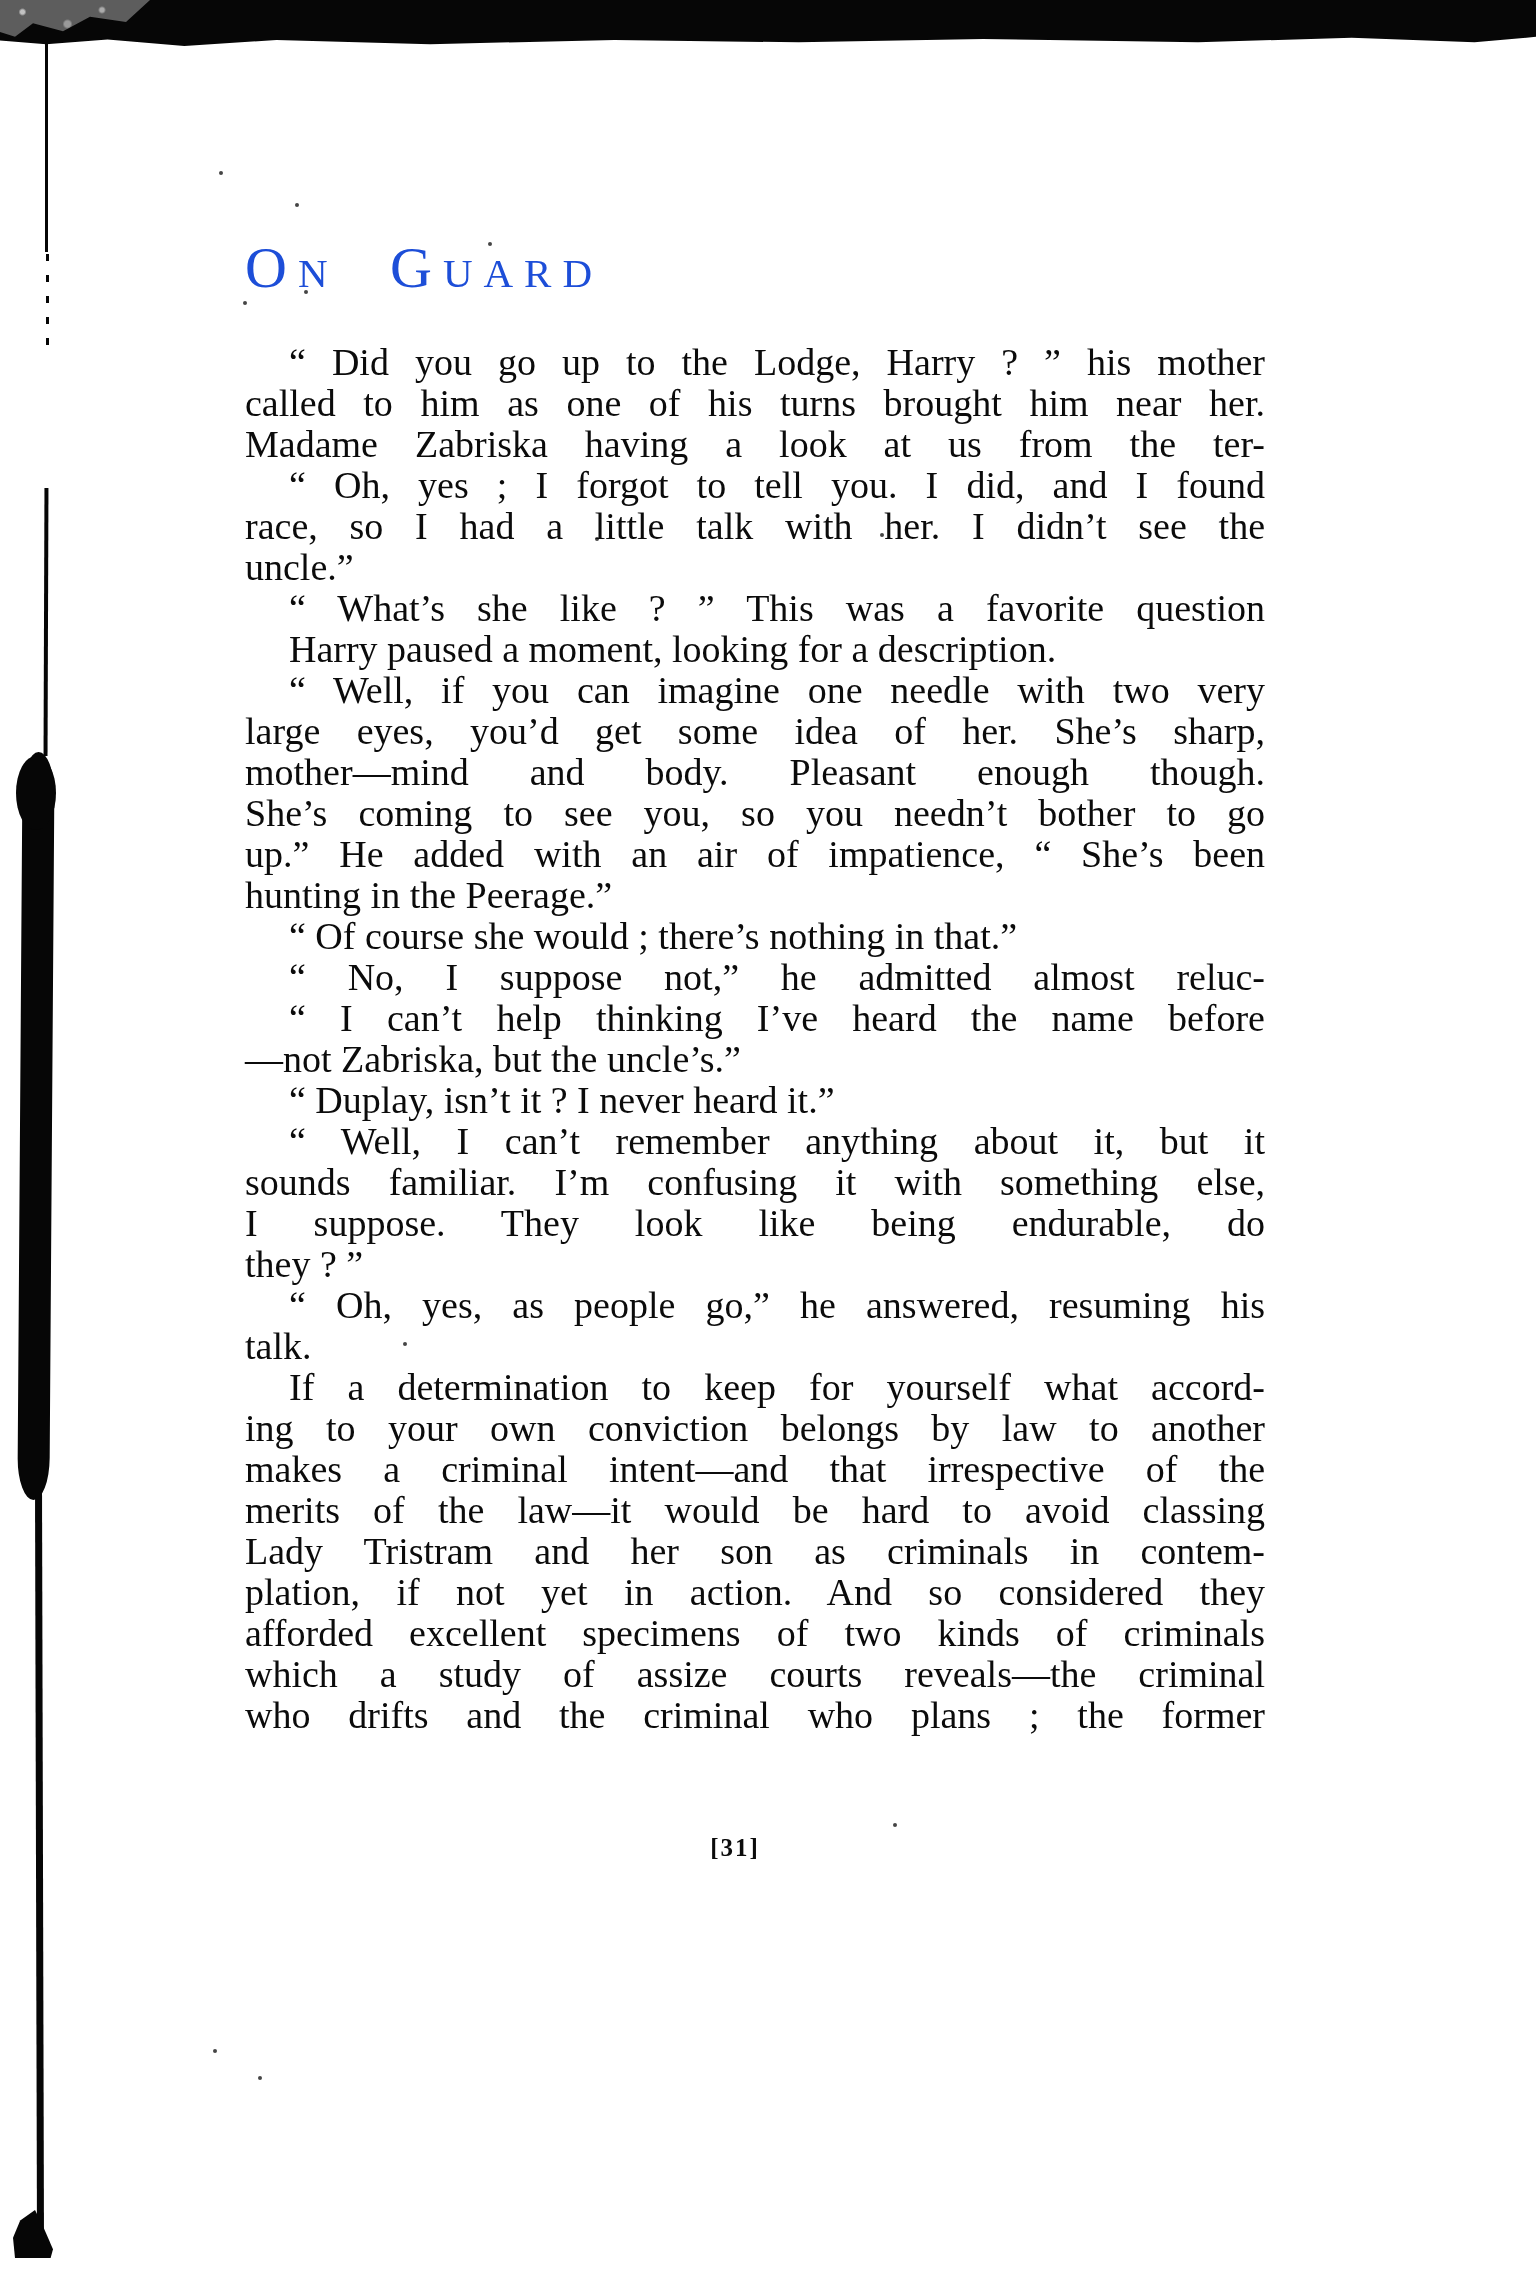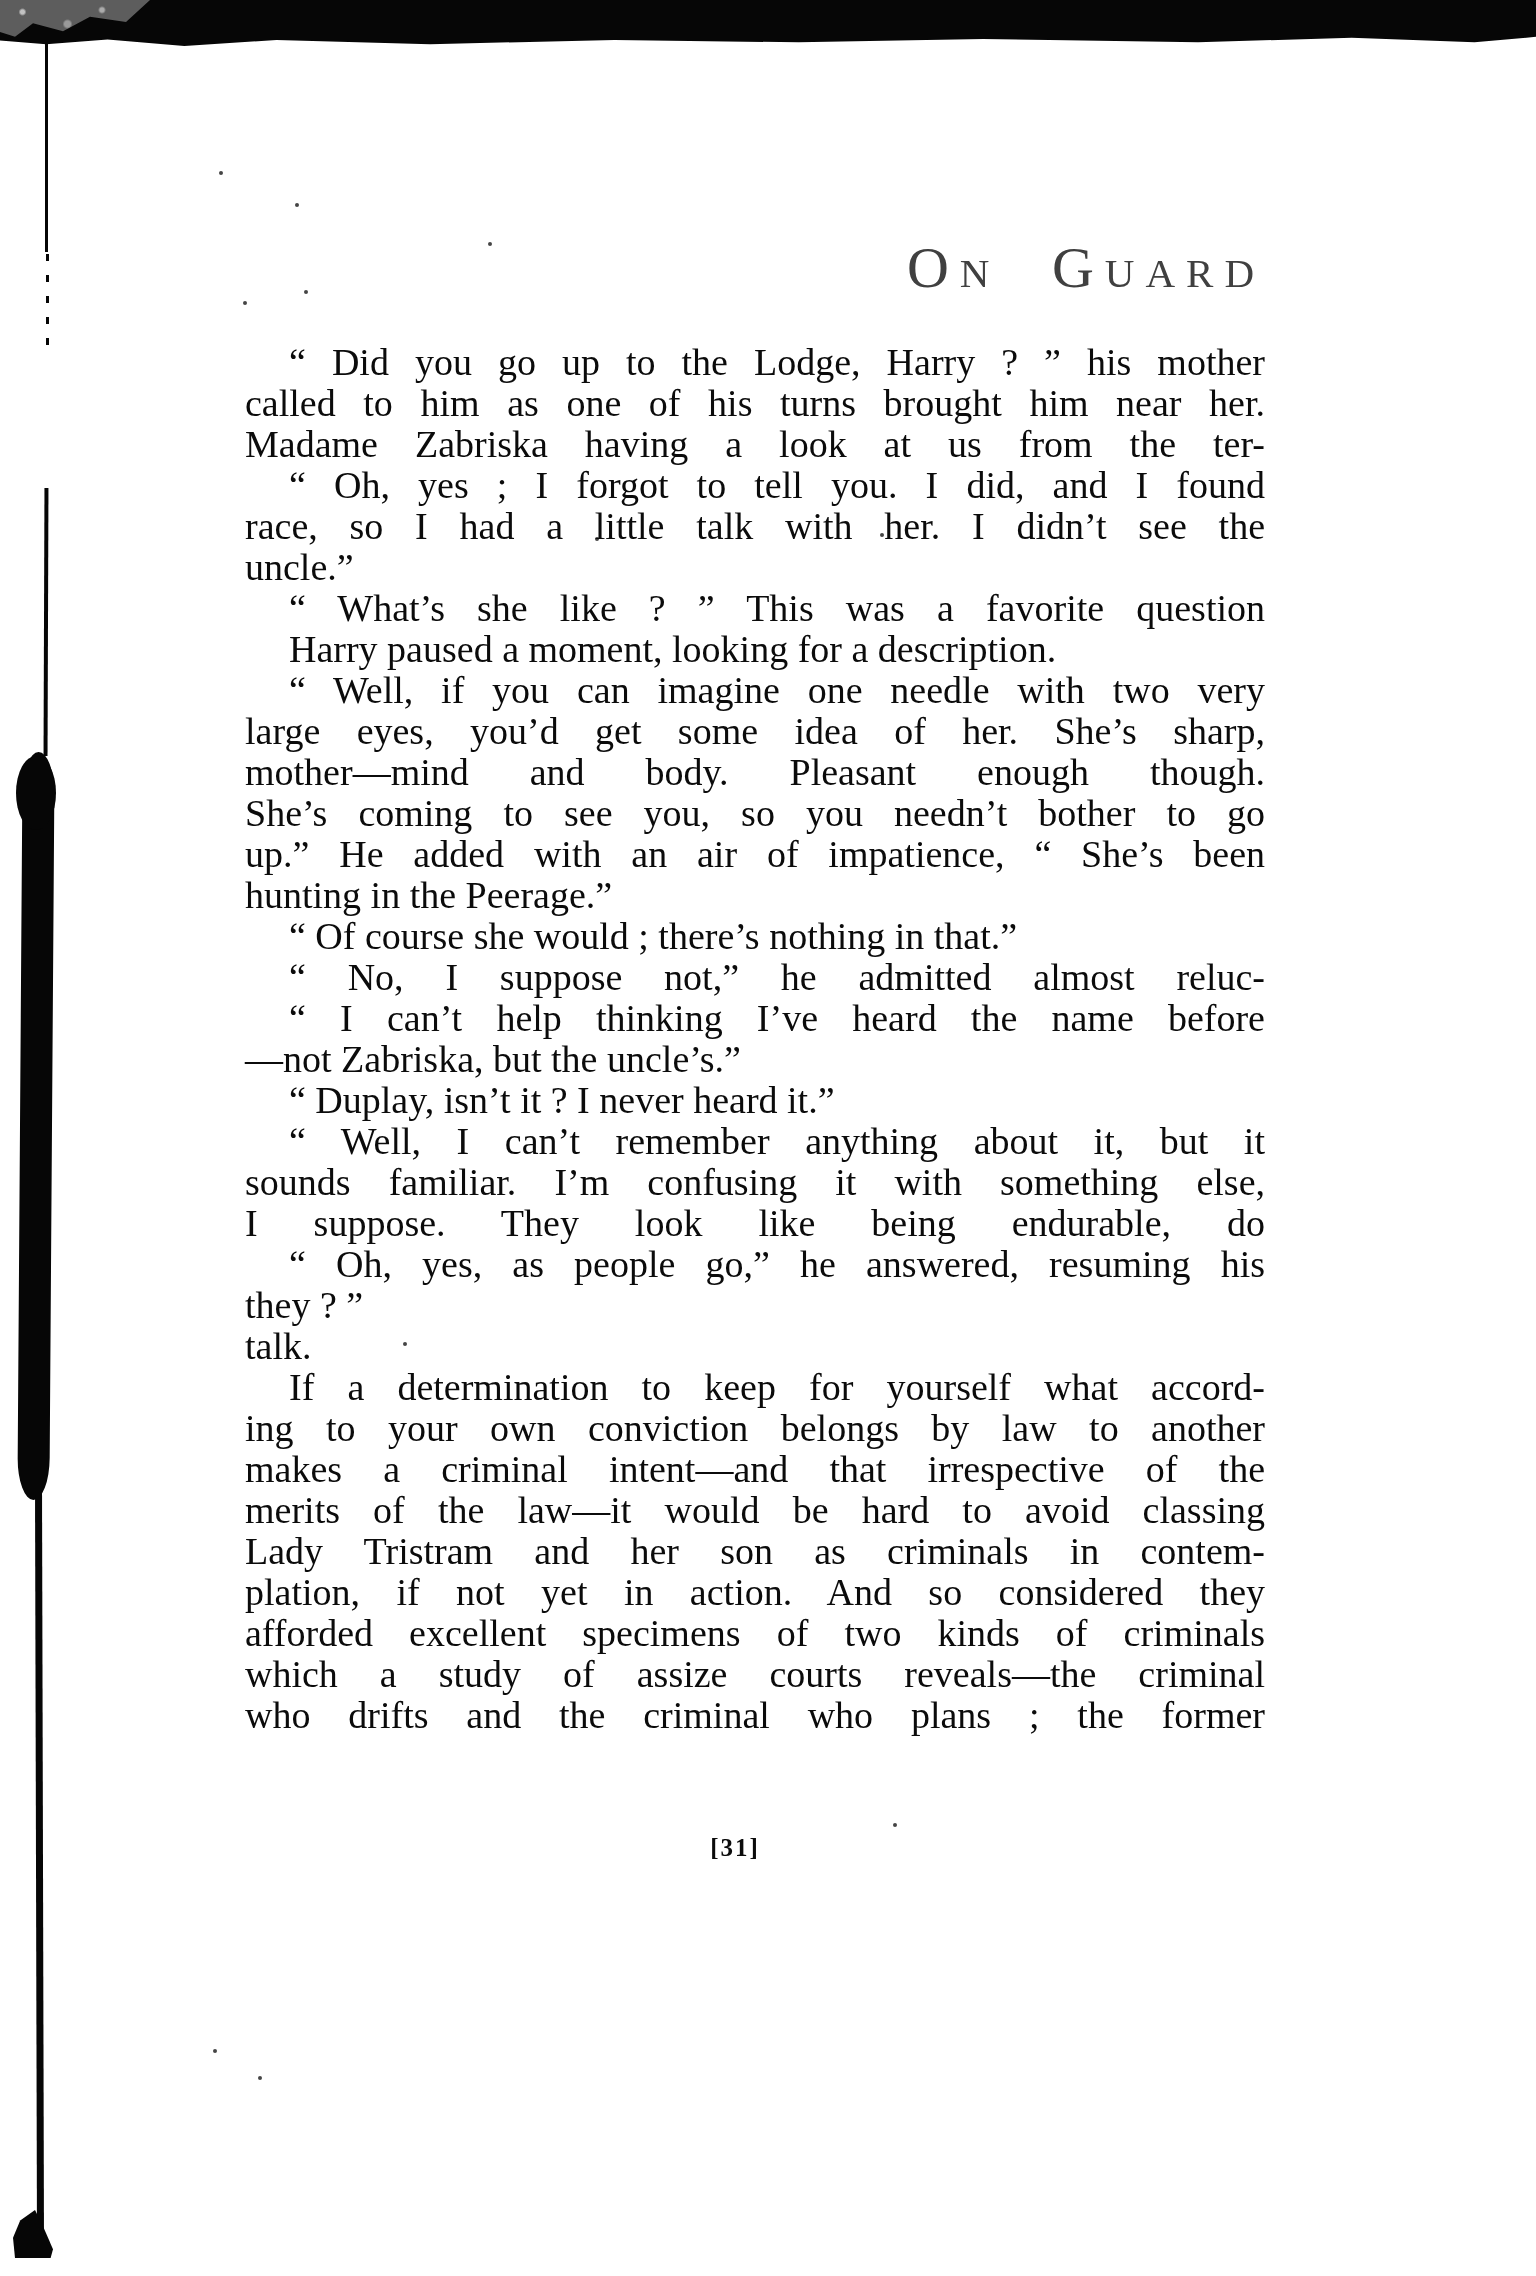--- a/index.html
+++ b/index.html
@@ -40,25 +40,25 @@
   .edge-line-c{left:36px;top:1492px;width:7px;height:744px;transform:rotate(-0.15deg);}
   .edge-blob-bottom{
     left:13px;top:2210px;width:40px;height:48px;
     clip-path:polygon(18% 22%,55% 0,72% 28%,100% 82%,94% 100%,5% 100%,0 58%);
   }
   .speck{position:absolute;width:4px;height:4px;border-radius:50%;background:#161616;opacity:.8;}
 
   
   .running-head{
     position:absolute;left:245px;top:238px;width:1020px;
-    text-align:right;
+    text-align:left;
     font-size:58px;line-height:60px;
     font-variant:small-caps;
     letter-spacing:11px;word-spacing:26px;
-    color:#404040;
+    color:#1d4ed8;
   }
   .text-column{
     position:absolute;left:245px;top:342px;width:1020px;
     font-size:38px;line-height:41px;
   }
   .line{width:1020px;}
   .line.just{text-align:justify;text-align-last:justify;}
   .line.indent{text-indent:44px;}
   .page-number{
     position:absolute;left:245px;top:1834px;width:1020px;
@@ -112,22 +112,22 @@
       <div class="line just">up.”  He added with an air of impatience, “ She’s been</div>
       <div class="line">hunting in the Peerage.”</div>
       <div class="line indent">“ Of course she would ;  there’s nothing in that.”</div>
       <div class="line just indent">“ No, I suppose not,” he admitted almost reluc-</div>
       <div class="line just indent">“ I can’t help thinking I’ve heard the name before</div>
       <div class="line">—not Zabriska, but the uncle’s.”</div>
       <div class="line indent">“ Duplay, isn’t it ?  I never heard it.”</div>
       <div class="line just indent">“ Well, I can’t remember anything about it, but it</div>
       <div class="line just">sounds familiar.  I’m confusing it with something else,</div>
       <div class="line just">I suppose.  They look like being endurable, do</div>
+      <div class="line">they ? ”</div>
       <div class="line just indent">“ Oh, yes, as people go,” he answered, resuming his</div>
-      <div class="line">they ? ”</div>
       <div class="line">talk.</div>
       <div class="line just indent">If a determination to keep for yourself what accord-</div>
       <div class="line just">ing to your own conviction belongs by law to another</div>
       <div class="line just">makes a criminal intent—and that irrespective of the</div>
       <div class="line just">merits of the law—it would be hard to avoid classing</div>
       <div class="line just">Lady Tristram and her son as criminals in contem-</div>
       <div class="line just">plation, if not yet in action.  And so considered they</div>
       <div class="line just">afforded excellent specimens of two kinds of criminals</div>
       <div class="line just">which a study of assize courts reveals—the criminal</div>
       <div class="line just">who drifts and the criminal who plans ; the former</div>

